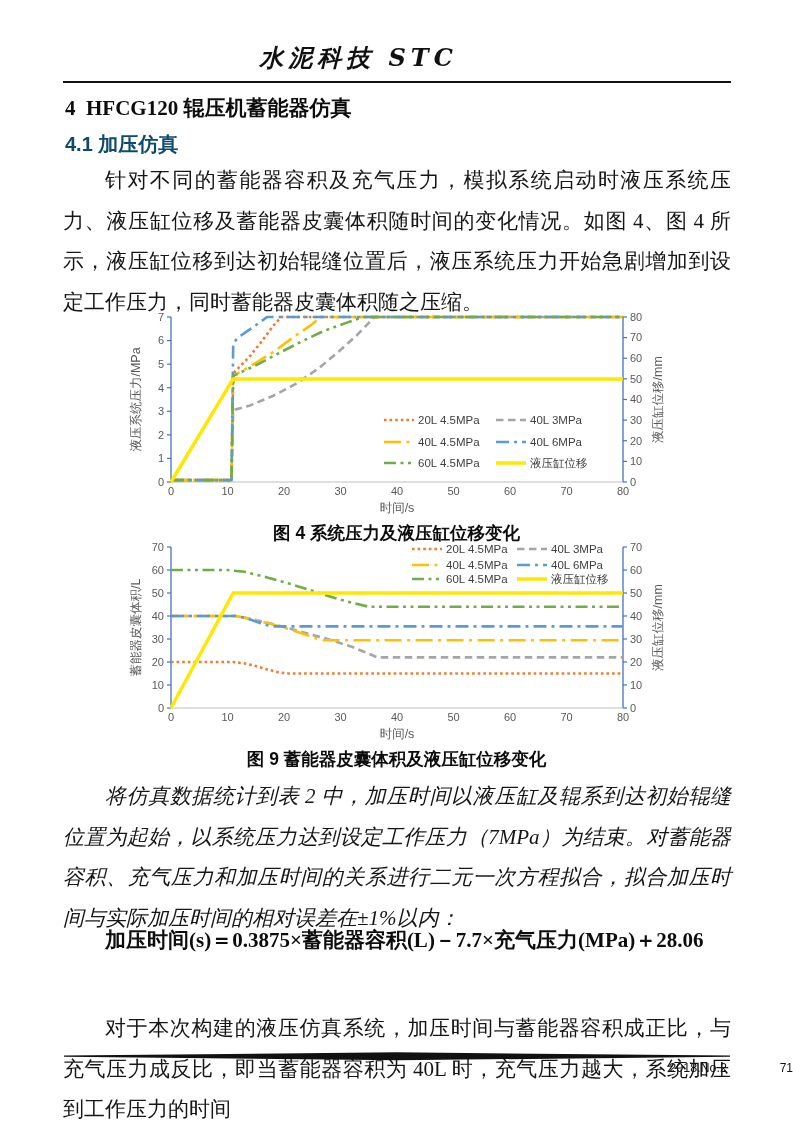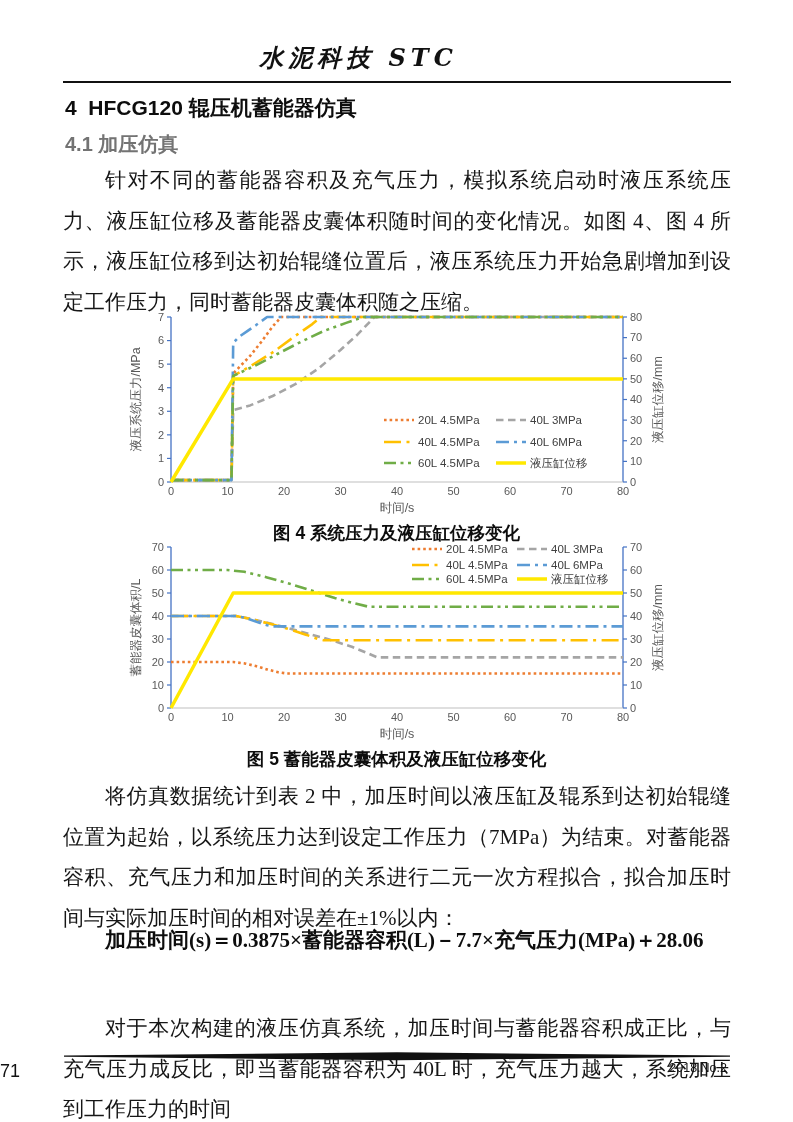--- a/index.html
+++ b/index.html
@@ -8,44 +8,44 @@
     font-family:"Liberation Serif", serif;color:#141414;overflow:hidden;
   }
   .abs{position:absolute;}
   .header-title{
     top:42px;left:0;width:717px;text-align:center;
     font-family:"DejaVu Serif", serif;font-style:italic;font-weight:bold;
     font-size:24px;letter-spacing:5px;color:#111;
   }
   .header-rule{top:81px;left:63px;width:668px;height:2px;background:#111;}
   .sec-heading{
-    top:94px;left:65px;font-family:Liberation Sans, sans-serif;
+    top:94px;left:65px;font-family:Liberation Serif, serif;
     font-weight:bold;font-size:21px;white-space:pre;color:#0d0d0d;
   }
   .subsec-heading{
     top:131px;left:65px;font-family:"Liberation Sans", sans-serif;
-    font-weight:bold;font-size:20px;white-space:pre;color:#737373;
+    font-weight:bold;font-size:20px;white-space:pre;color:#0c4a6e;
   }
   .para{
     left:63px;width:668px;font-size:21px;line-height:40.5px;
     text-align:justify;text-indent:2em;color:#161616;
   }
   .equation{
     left:63px;width:668px;font-size:21px;line-height:40.5px;
     font-weight:bold;text-indent:2em;color:#0d0d0d;
   }
   .figure-caption{
     left:0;width:793px;text-align:center;
     font-family:"Liberation Sans", sans-serif;font-weight:bold;
     font-size:17.5px;color:#0d0d0d;
   }
   svg{font-family:"Liberation Sans", sans-serif;}
   .footer-num{
-    top:1061px;left:0;width:793px;text-align:left;
-    font-family:"Liberation Sans", sans-serif;font-size:18px;color:#111;
+    top:1061px;left:0;width:793px;text-align:right;
+    font-family:"Liberation Sans", sans-serif;font-size:12px;color:#111;
   }
   .footer-issue{
     top:1061px;right:66px;
     font-family:"Liberation Sans", sans-serif;font-size:12.5px;color:#111;
   }
 </style>
 </head>
 <body>
 
 <div class="abs header-title">水泥科技 STC</div>
@@ -191,23 +191,23 @@
       <line x1="290" y1="27" x2="320" y2="27" stroke="#FFC000" stroke-width="2.6" stroke-dasharray="17 5.5 3 5.5"></line>
       <text x="324" y="31" font-size="11.5" fill="#404040">40L 4.5MPa</text>
       <line x1="395" y1="27" x2="425" y2="27" stroke="#5B9BD5" stroke-width="2.6" stroke-dasharray="13 5 3 5"></line>
       <text x="429" y="31" font-size="11.5" fill="#404040">40L 6MPa</text>
       <line x1="290" y1="41" x2="320" y2="41" stroke="#70AD47" stroke-width="2.6" stroke-dasharray="12 4.5 3 4.5 3 4.5"></line>
       <text x="324" y="45" font-size="11.5" fill="#404040">60L 4.5MPa</text>
       <line x1="395" y1="41" x2="425" y2="41" stroke="#FFE800" stroke-width="3.5"></line>
       <text x="429" y="45" font-size="11.5" fill="#404040">液压缸位移</text>
     </svg>
 </div>
-<div class="abs figure-caption" style="top:747px;">图 5 蓄能器皮囊体积及液压缸位移变化</div>
-
-<div class="abs para" style="top:776px;">将仿真数据统计到表 2 中，加压时间以液压缸及辊系到达初始辊缝位置为起始，以系统压力达到设定工作压力（7MPa）为结束。对蓄能器容积、充气压力和加压时间的关系进行二元一次方程拟合，拟合加压时间与实际加压时间的相对误差在±1%以内：</div>
+<div class="abs figure-caption" style="top:747px;">图 9 蓄能器皮囊体积及液压缸位移变化</div>
+
+<div class="abs para" style="top:776px;font-style:italic;">将仿真数据统计到表 2 中，加压时间以液压缸及辊系到达初始辊缝位置为起始，以系统压力达到设定工作压力（7MPa）为结束。对蓄能器容积、充气压力和加压时间的关系进行二元一次方程拟合，拟合加压时间与实际加压时间的相对误差在±1%以内：</div>
 
 <div class="abs equation" style="top:920px;">加压时间(s)＝0.3875×蓄能器容积(L)－7.7×充气压力(MPa)＋28.06</div>
 
 <div class="abs para" style="top:1008px;">对于本次构建的液压仿真系统，加压时间与蓄能器容积成正比，与充气压力成反比，即当蓄能器容积为 40L 时，充气压力越大，系统加压到工作压力的时间</div>
 
 <svg class="abs" style="top:1052px;left:64px;" width="666" height="9" viewBox="0 0 666 9">
   <polygon points="0,3.6 333,0.3 666,3.6 666,4.8 333,8.3 0,4.8" fill="#111"></polygon>
 </svg>
 <div class="abs footer-num">71</div>
 <div class="abs footer-issue">2018.No.2</div>

